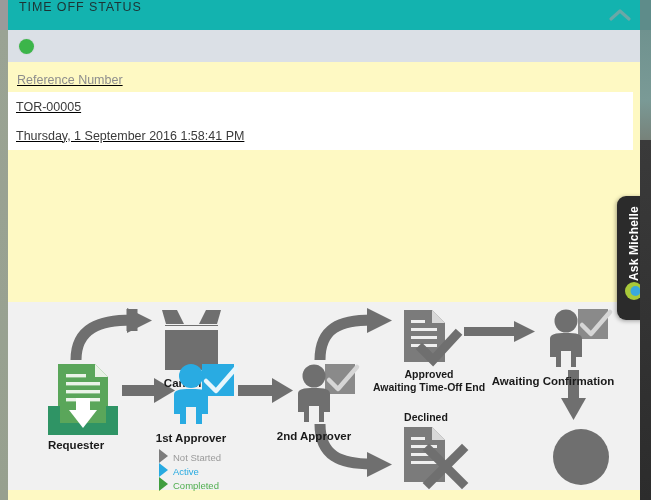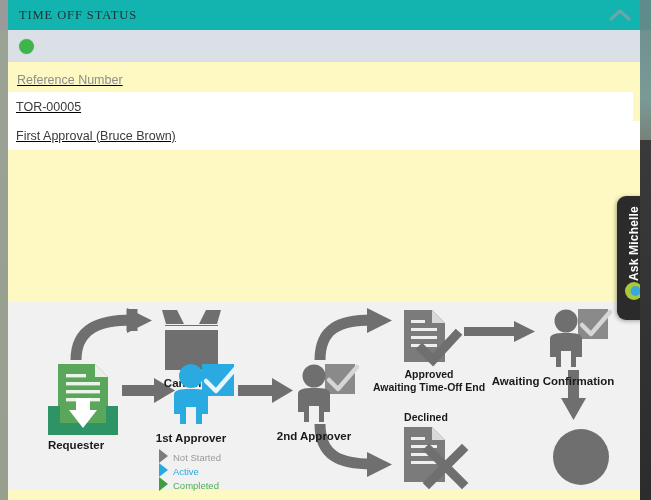--- a/index.html
+++ b/index.html
@@ -27,23 +27,22 @@
     position: absolute; right: 0; top: 0;
     width: 11px; height: 500px;
     background: linear-gradient(to bottom, #5e8c8a 0px, #5e8c8a 30px, #6f928f 30px, #7a9a96 100px, #77827a 140px, #3a3a3a 140px, #2c2c2c 500px);
   }
 
   
   .panel-header {
     position: absolute; left: 8px; top: 0;
     width: 632px; height: 30px;
     background: #13b3af;
-    display: flex; align-items: center;
+    display: flex; 
     justify-content: space-between;
-    font-family: Liberation Serif, serif;
   }
   .panel-title {
     color: #123; font-size: 12.5px; letter-spacing: .9px;
     padding-left: 11px; color: #1d3334;
   }
   .collapse-btn {
     width: 40px; height: 30px;
     display: flex; align-items: center; justify-content: center;
     cursor: pointer;
   }
@@ -161,23 +160,23 @@
 
   <div class="status-strip">
     <div class="status-dot"></div>
   </div>
 
   <div class="form-area">
 
     <div class="field-label">Reference Number</div>
     <input class="field-input narrow" type="text" readonly="" value="TOR-00005" style="">
 
-
-
-    <input class="field-input wide" type="text" readonly="" value="First Approval (Bruce Brown)" style="">
+    <input class="field-input narrow" type="text" readonly="" value="Thursday, 1 September 2016 1:58:41 PM" style="">
+
+
   </div>
 
   <div class="diagram">
     <svg width="632" height="190" viewBox="0 0 632 190">
 
       <g fill="#6f6f6f">
 
         <g>
           <rect x="114" y="83" width="36" height="11"></rect>
           <path d="M146 76 L167 88.5 L146 101 Z"></path>

